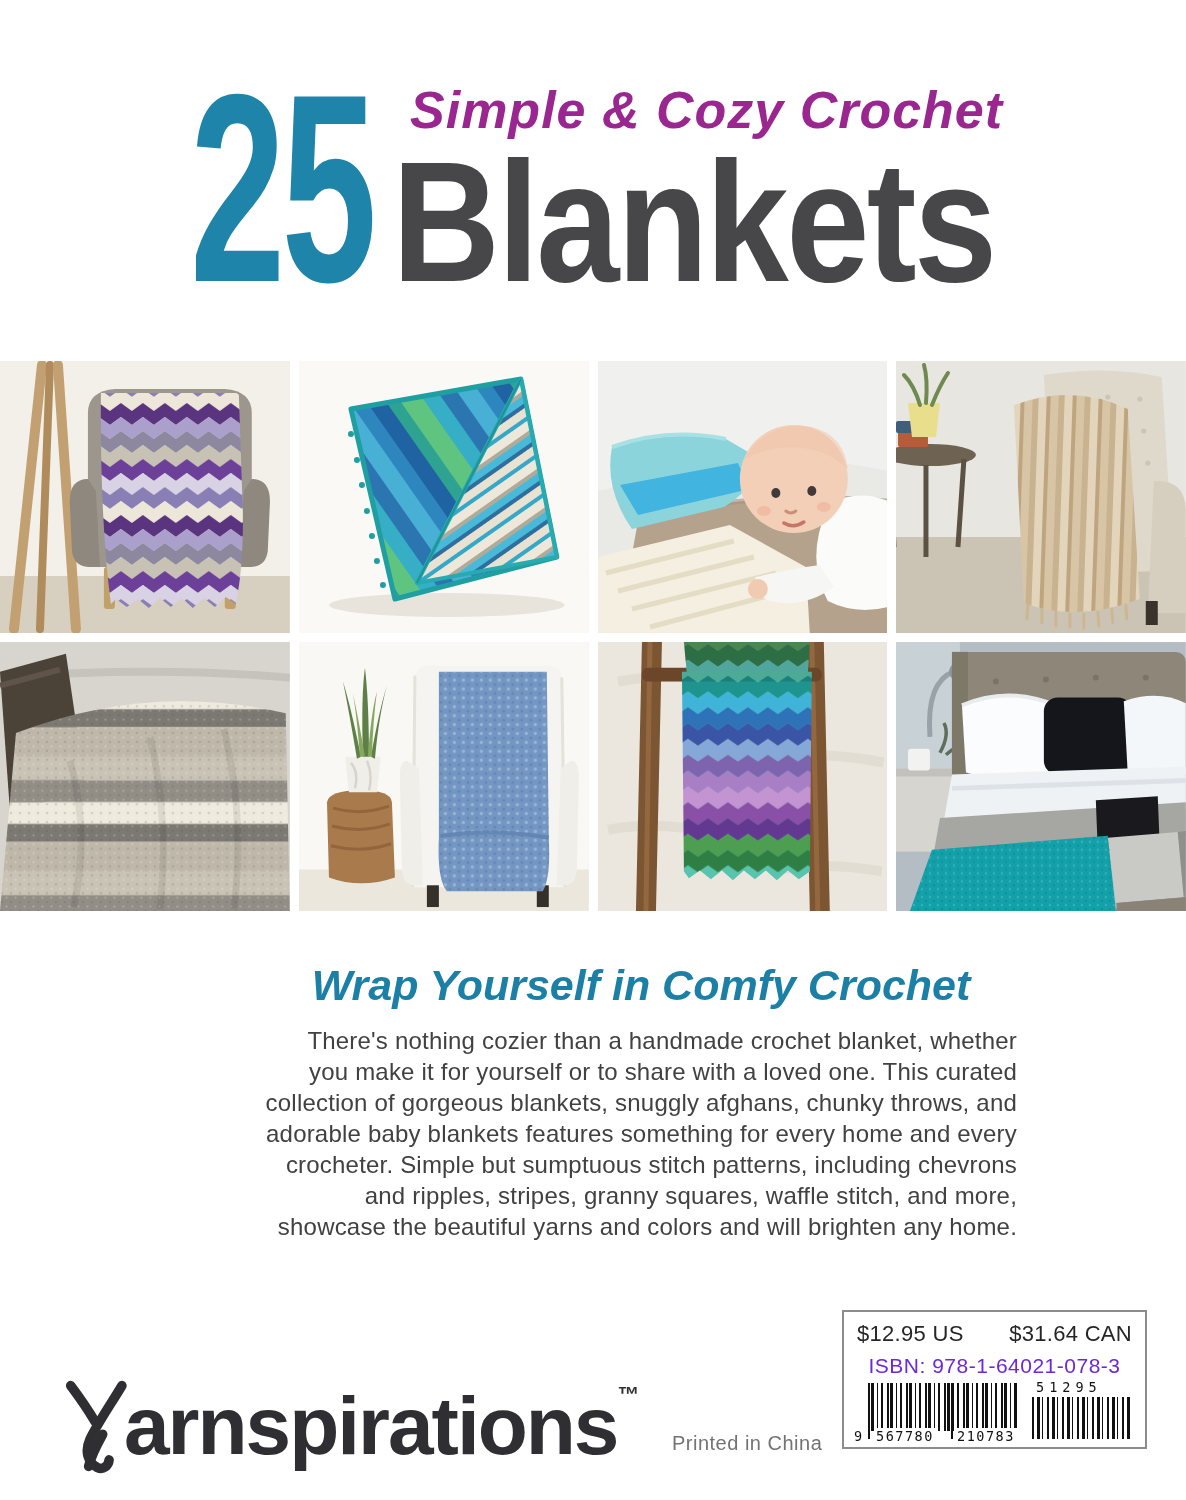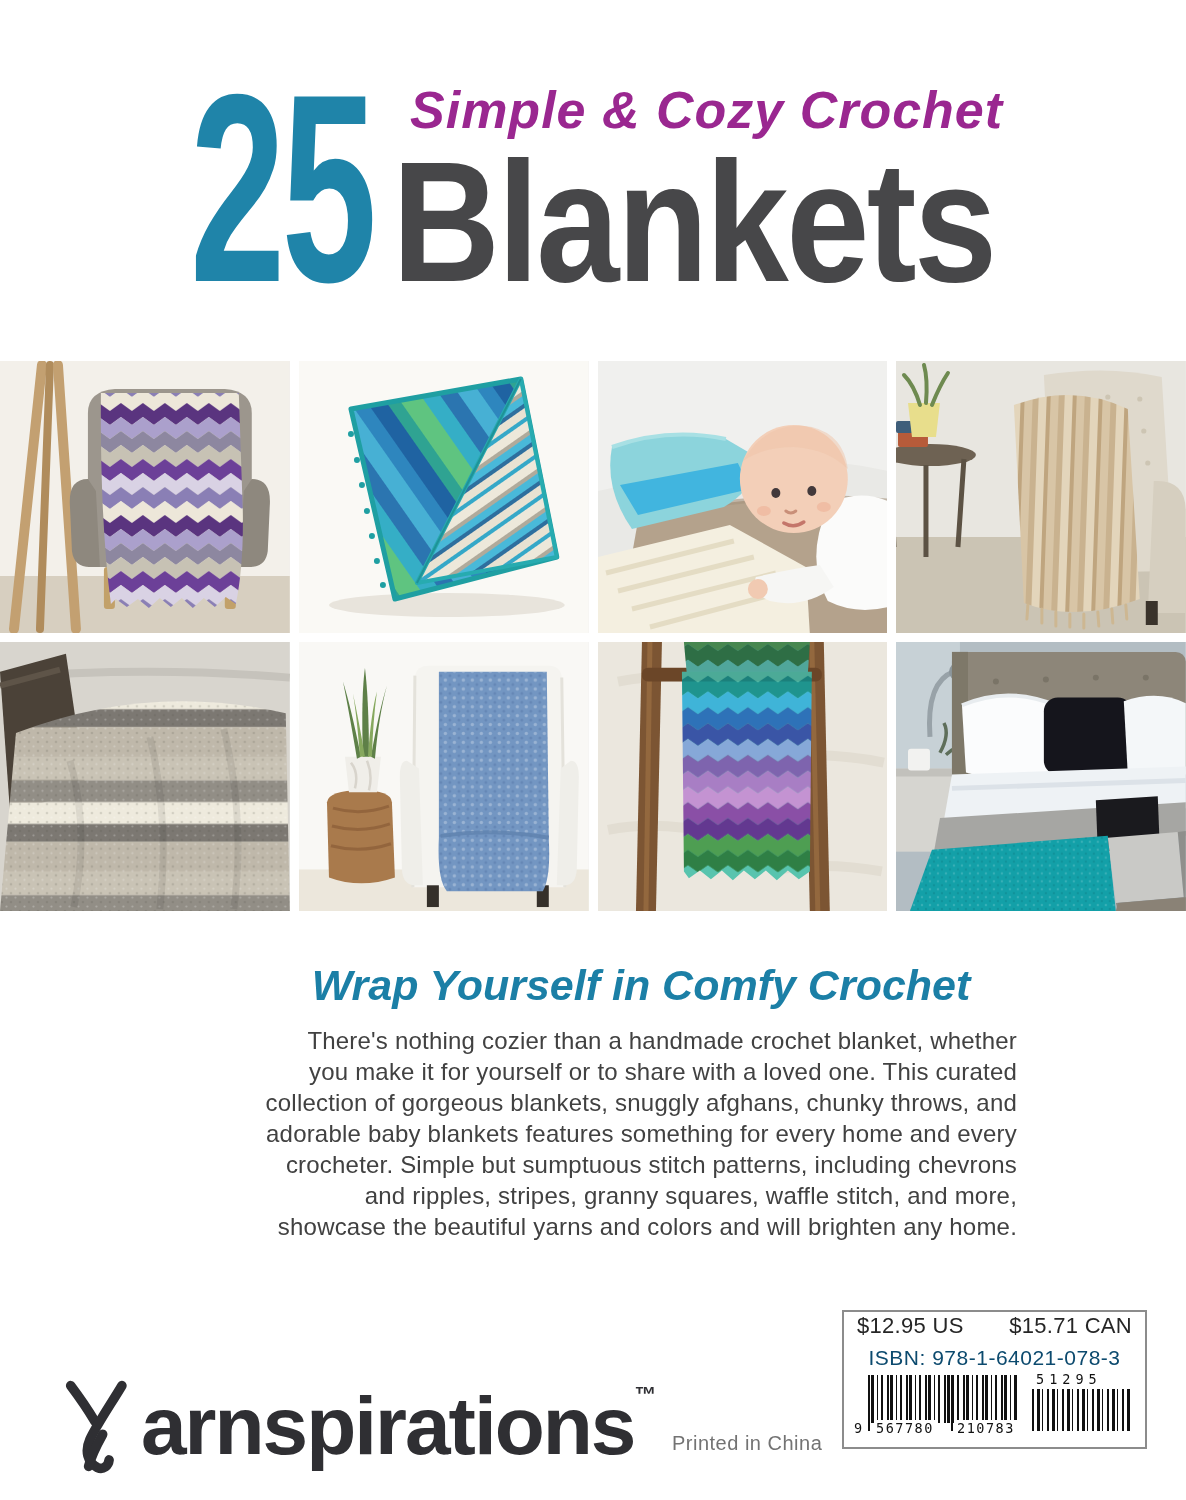--- a/index.html
+++ b/index.html
@@ -39,31 +39,31 @@
     color:var(--heading-teal,#1B7FA6); letter-spacing:0;
   }
   .blurb p{
     width:752px; margin:16px auto 0; text-align:right;
     font-size:24px; line-height:31px; color:var(--body-text,#414141); letter-spacing:.2px;
   }
   
   .logo{position:absolute; left:62px; top:1352px; height:110px;}
   .logo-y{position:absolute; left:0; top:6px;}
   .logo-text{
-    position:absolute; left:79px; top:12px; font-size:82px; line-height:1; font-weight:700;
+    position:absolute; left:62px; top:12px; font-size:82px; line-height:1; font-weight:700;
     letter-spacing:-2px; color:var(--logo-dark,#2F2F33); white-space:nowrap;
   }
   .logo-tm{font-size:22px; font-weight:700; vertical-align:52px; letter-spacing:0;}
   .printed{position:absolute; left:672px; top:1412px; font-size:20px; color:#737373; letter-spacing:.5px;}
   .price-box{
     position:absolute; left:842px; top:1290px; width:305px; height:139px; box-sizing:border-box;
-    background:#fff; border:2px solid #8C8C8C; padding:1px 13px 8px;
+    background:#fff; border:2px solid #8C8C8C; padding:9px 13px 8px;
   }
   .price-row{display:flex; justify-content:space-between; font-size:22px; color:#262626; letter-spacing:.3px;}
-  .isbn-line{text-align:center; font-size:21px; color:#0c4a6e; margin-top:7px; letter-spacing:.5px;}
+  .isbn-line{text-align:center; font-size:21px; color:#6d28d9; margin-top:7px; letter-spacing:.5px;}
   .barcode-row{display:flex; align-items:flex-end; margin-top:5px; gap:12px;}
   .ean{position:relative; width:178px; height:58px;}
   .ean-bars{
     position:absolute; left:11px; right:3px; top:0; bottom:10px;
     background:repeating-linear-gradient(90deg,#111 0 2px,#fff 2px 3px,#111 3px 6px,#fff 6px 9px,#111 9px 10px,#fff 10px 13px,#111 13px 15px,#fff 15px 19px);
   }
   .guard{position:absolute; top:0; bottom:2px; width:2px; background:#111;}
   .g-l{left:11px;} .g-m{left:94px;} .g-r{right:3px;}
   .ean-digits{position:absolute; bottom:-3px; font-family:"DejaVu Sans Mono",monospace; font-size:13.5px; color:#111; background:#fff; padding:0 2px; letter-spacing:1.5px;}
   .d9{left:-3px; background:transparent; padding:0;}
@@ -400,21 +400,21 @@
       </g>
     </svg>
     <div class="logo-text"><span>arnspirations</span><span class="logo-tm">™</span></div>
   </div>
 
   <div class="printed">Printed in China</div>
 
   <div class="price-box">
     <div class="price-row">
       <span>$12.95 US</span>
-      <span>$15.71 CAN</span>
+      <span>$31.64 CAN</span>
     </div>
     <div class="isbn-line">ISBN: 978-1-64021-078-3</div>
     <div class="barcode-row">
       <div class="ean">
         <div class="ean-bars"></div>
         <div class="guard g-l"></div>
         <div class="guard g-m"></div>
         <div class="guard g-r"></div>
         <span class="ean-digits d9">9</span>
         <span class="ean-digits d1">567780</span>

